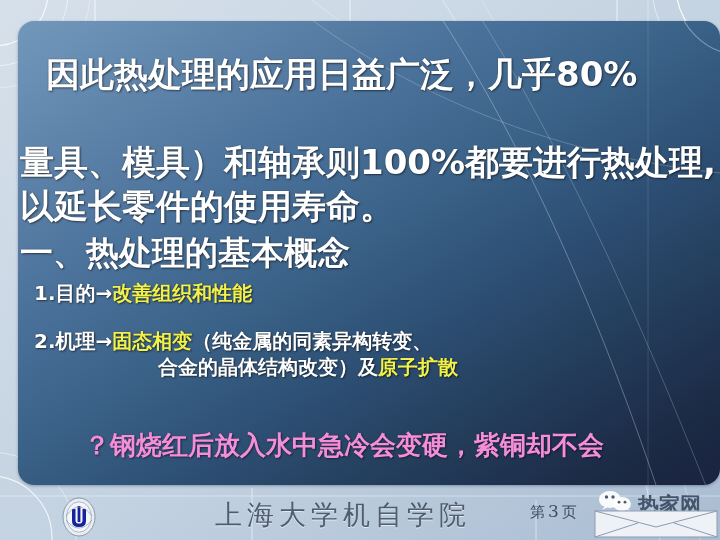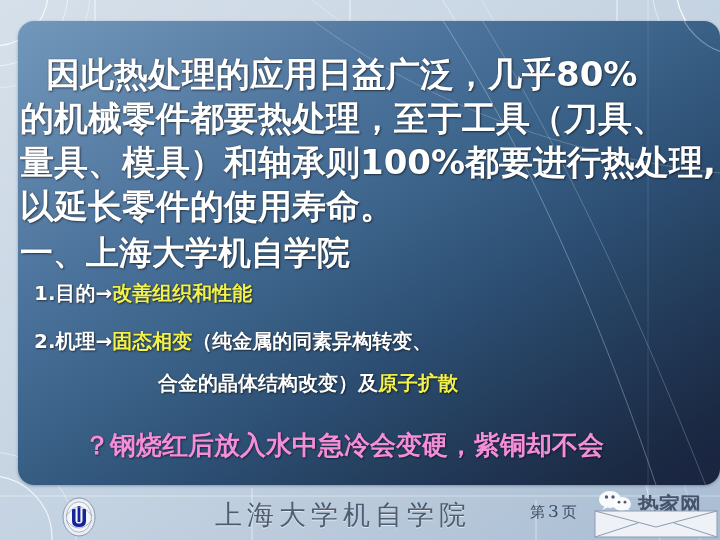--- a/index.html
+++ b/index.html
@@ -203,37 +203,36 @@
       <path d="M 452 -20 C 545 125, 625 305, 690 470" fill="none" stroke="#ffffff" stroke-width="1" opacity="0.22"></path>
       <path d="M 282 -10 C 400 80, 545 135, 702 152" fill="none" stroke="#ffffff" stroke-width="1" opacity="0.22"></path>
       <circle cx="724" cy="-32" r="66" fill="none" stroke="#ffffff" stroke-width="1.2" opacity="0.35"></circle>
       <line x1="630" y1="0" x2="630" y2="464" stroke="#ffffff" stroke-width="1" opacity="0.12"></line>
     </svg>
 
     <div id="textblock">
 
       <div class="line body-line" style="left:28px; top:36px;">因此热处理的应用日益广泛，几乎80%</div>
 
-      <div class="line body-line" style="left:2px; top:80px;">的机械零件都要热处理，至于工具（刀具、</div>
 
       <div class="line body-line" style="left:2px; top:124px;">量具、模具）和轴承则100%都要进行热处理,</div>
 
       <div class="line body-line" style="left:2px; top:168px;">以延长零件的使用寿命。</div>
 
-      <div class="line heading-line" style="left:2px; top:215px;">一、上海大学机自学院</div>
+      <div class="line heading-line" style="left:2px; top:215px;">一、热处理的基本概念</div>
 
       <div class="line item-line" style="left:16px; top:262px;">
         <span>1.</span><span>目的→</span><span class="hl-yellow">改善组织和性能</span>
       </div>
 
       <div class="line item-line" style="left:16px; top:310px;">
         <span>2.</span><span>机理→</span><span class="hl-yellow">固态相变</span><span>（纯金属的同素异构转变、</span>
       </div>
 
-      <div class="line item-line" style="left:140px; top:352px;text-align:center;">
+      <div class="line item-line" style="left:140px; top:336px;text-align:center;">
         <span>合金的晶体结构改变）及</span><span class="hl-yellow">原子扩散</span>
       </div>
 
       <div class="line q-line" style="left:50px; top:407px;margin-left:16px;">？钢烧红后放入水中急冷会变硬，紫铜却不会</div>
 
     </div>
   </div>
 
   <div id="footer">
     <div id="footer-title">上海大学机自学院</div>

